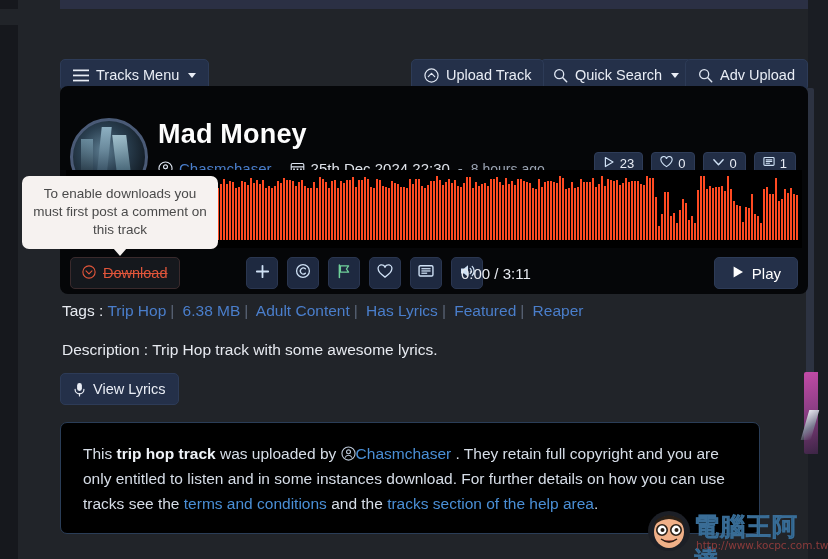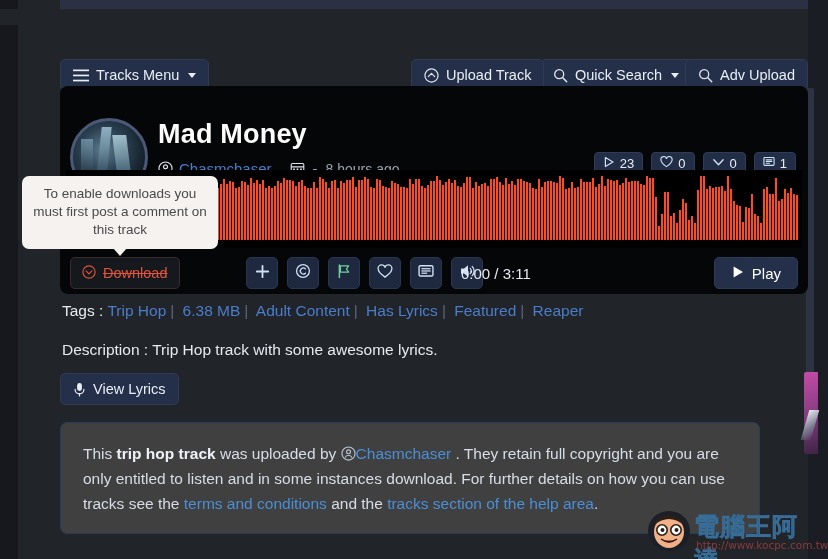--- a/index.html
+++ b/index.html
@@ -99,21 +99,21 @@
 
   
   .tags { position: absolute; left: 62px; top: 302px; font-size: 15.5px; color: #e7eaf0; text-align: center; }
   .tags a { color: #4a7ecb; text-decoration: none; }
   .tags .pipe { color: #5b6678; margin: 0 4px; }
   .desc { position: absolute; left: 62px; top: 341px; font-size: 15.5px; color: #e7eaf0; }
   .lyrics-btn { position: absolute; left: 60px; top: 373px; }
 
   
   .info { position: absolute; left: 60px; top: 422px; width: 700px; height: 112px;
-          background: #404040; border: 1px solid #2a3d57; border-radius: 7px;
+          background: #000000; border: 1px solid #2a3d57; border-radius: 7px;
           padding: 18px 22px; color: #d6dde7; font-size: 15.5px; line-height: 1.62; }
   .info b { color: #eef2f7; }
   .info a { color: #4a8fd6; text-decoration: none; }
 
   
   .wm { position: absolute; left: 648px; top: 508px; width: 172px; height: 48px; }
   .wm-face { position: absolute; left: 0; top: 3px; width: 42px; height: 40px; border-radius: 50%;
              background: #1c1f26; }
   .wm-text { position: absolute; left: 46px; top: 2px; font-size: 25px; font-weight: bold;
              color: #13517e; letter-spacing: 1px; font-family: "DejaVu Sans", sans-serif;
@@ -210,20 +210,21 @@
             <line x1="1.3" y1="6.2" x2="14.7" y2="6.2" stroke="#dfe6f2" stroke-width="1.2"></line>
             <g fill="#dfe6f2">
                 <rect x="3.4" y="8" width="1.8" height="1.6"></rect>
                 <rect x="7.1" y="8" width="1.8" height="1.6"></rect>
             <rect x="10.8" y="8" width="1.8" height="1.6"></rect>
                 <rect x="3.4" y="11" width="1.8" height="1.6"></rect>
             <rect x="7.1" y="11" width="1.8" height="1.6"></rect>
               </g>
             </svg>
         </span>
+        <span>25th Dec 2024 22:30</span>
         <span class="meta-sep">-</span>
         <span class="meta-ago">8 hours ago</span>
       </div>
 
       <div class="badges">
         <div class="badge">
           <span>
             <svg width="12" height="12" viewBox="0 0 12 12">
                 <path d="M2.4 1.5 L10 6 L2.4 10.5 Z" fill="none" stroke="#cfe1f5" stroke-width="1.2" stroke-linejoin="round"></path>
               </svg>

